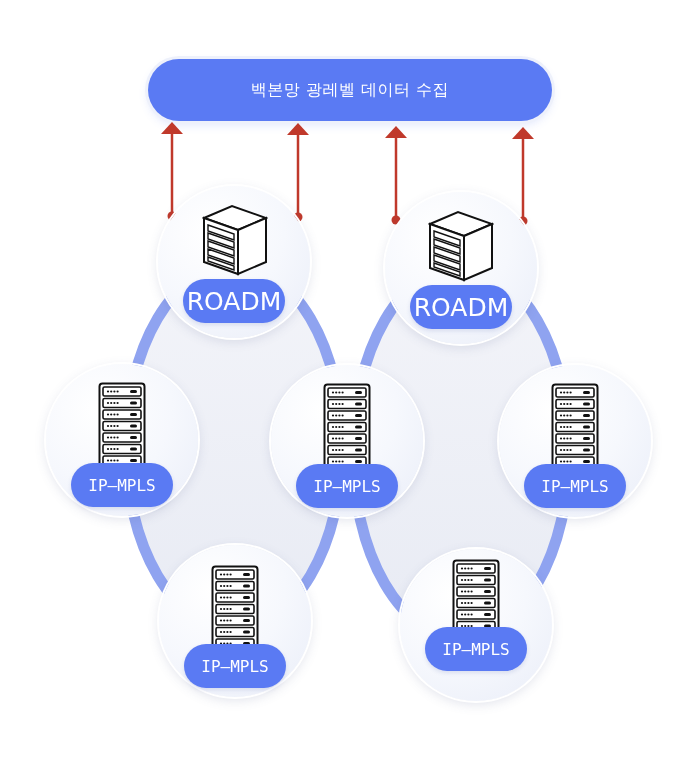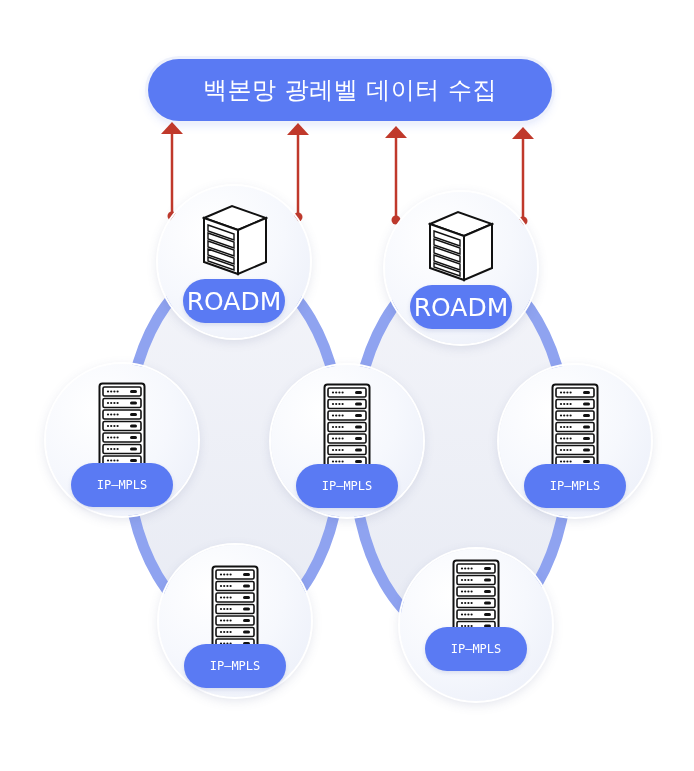--- a/index.html
+++ b/index.html
@@ -1,28 +1,28 @@
 <!DOCTYPE html>
 <html><head>
 <meta charset="utf-8">
 <style>
   html,body{margin:0;padding:0;background:#ffffff;}
   body{width:694px;height:771px;position:relative;overflow:hidden;font-family:"Liberation Sans","DejaVu Sans",sans-serif;}
   #stage{position:absolute;left:0;top:0;width:694px;height:771px;}
   .header{position:absolute;left:148px;top:59px;width:404px;height:62px;border-radius:31px;background:#5a7af3;
     box-shadow:0 0 0 3px #eef1fb, 0 4px 10px rgba(90,122,243,0.18);display:flex;align-items:center;justify-content:center;}
-  .header span{color:#ffffff;font-family:"DejaVu Sans",sans-serif;font-size:24px;letter-spacing:0.5px;}
+  .header span{color:#ffffff;font-family:"DejaVu Sans",sans-serif;font-size:16px;letter-spacing:0.5px;}
   .node{position:absolute;border-radius:50%;width:152px;height:152px;
     background:radial-gradient(circle at 35% 30%, #ffffff 0%, #f6f8fd 50%, #e9edf8 100%);
     box-shadow:0 0 0 2px #ffffff, 0 3px 12px rgba(80,90,140,0.18);}
   .node svg.icon{position:absolute;}
   .pill{position:absolute;height:44px;border-radius:22px;background:#5a7af3;display:flex;align-items:center;justify-content:center;
     color:#fff;box-shadow:0 2px 4px rgba(60,80,160,0.15);}
   .pill.roadm{width:102px;left:25px;top:93px;font-size:25px;font-family:"DejaVu Sans",sans-serif;}
-  .pill.ip{width:102px;left:25px;top:99px;font-size:12px;font-family:"DejaVu Sans Mono","Liberation Mono",monospace;letter-spacing:0px;text-align:center;}
+  .pill.ip{width:102px;left:25px;top:99px;font-size:16px;font-family:"DejaVu Sans Mono","Liberation Mono",monospace;letter-spacing:0px;text-align:center;}
 </style>
 </head>
 <body>
 
 <div id="stage">
 
   <svg width="694" height="771" style="position:absolute;left:0;top:0;">
     <defs>
       <linearGradient id="rg" x1="0" y1="0" x2="0" y2="1">
         <stop offset="0" stop-color="#f3f4f9"></stop>

